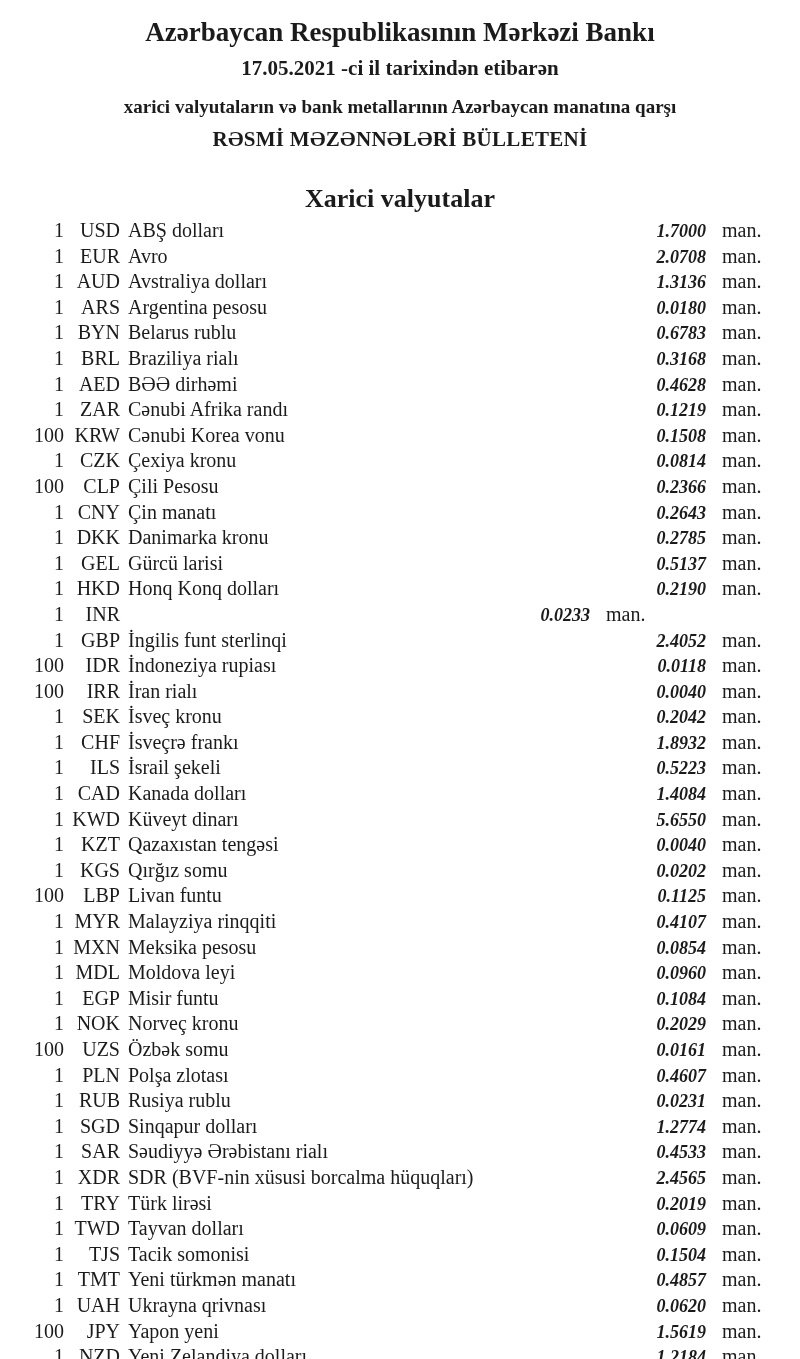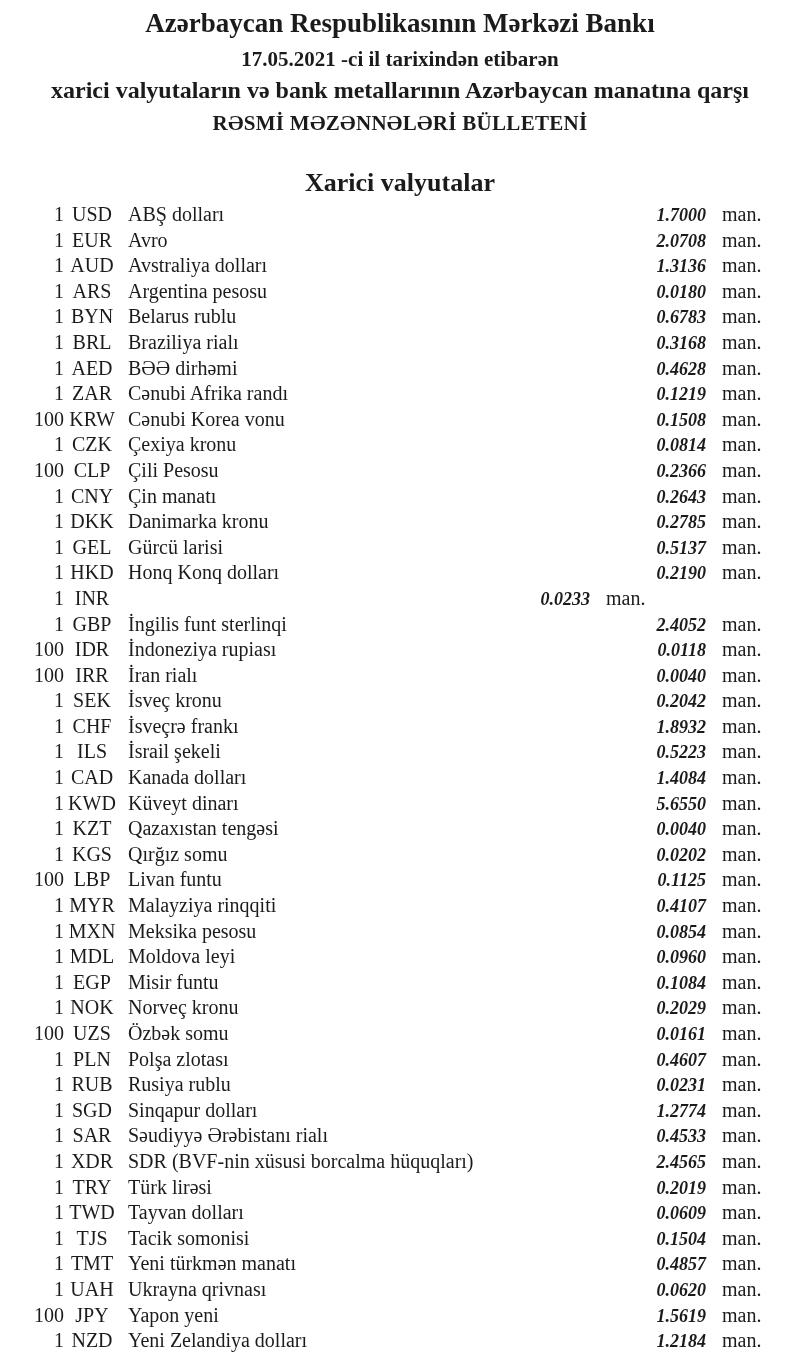--- a/index.html
+++ b/index.html
@@ -12,39 +12,39 @@
     width: 800px;
     height: 1359px;
     background: #ffffff;
     color: #1b1b1b;
     font-family: "Liberation Serif", "DejaVu Serif", serif;
     overflow: hidden;
     box-sizing: border-box;
   }
   .doc-header {
     text-align: center;
-    padding-top: 7px;
+    padding-top: 16px;
   }
   .bank-name {
     font-size: 27px;
     font-weight: bold;
     line-height: 33px;
     margin: 0;
   }
   .date-line {
     font-size: 21px;
     font-weight: bold;
     line-height: 25px;
     margin-top: 7px;
   }
   .subtitle-line {
-    font-size: 24px;
+    font-size: 19px;
     font-weight: bold;
     line-height: 25px;
-    margin-top: 6px;
+    margin-top: 13px;
   }
   .bulletin-title {
     font-size: 21px;
     font-weight: bold;
     line-height: 25px;
     margin-top: 8px;
     letter-spacing: 0.3px;
   }
   .section-title {
     text-align: center;
@@ -63,21 +63,21 @@
     align-items: baseline;
     height: 25.6px;
     line-height: 25.6px;
     font-size: 20px;
     white-space: nowrap;
   }
   .cell-qty {
     text-align: right;
   }
   .cell-code {
-    text-align: center;
+    text-align: right;
   }
   .cell-name {
     padding-left: 8px;
     overflow: hidden;
   }
   .cell-rate {
     text-align: right;
     font-weight: bold;
     font-style: italic;
     font-size: 18px;

